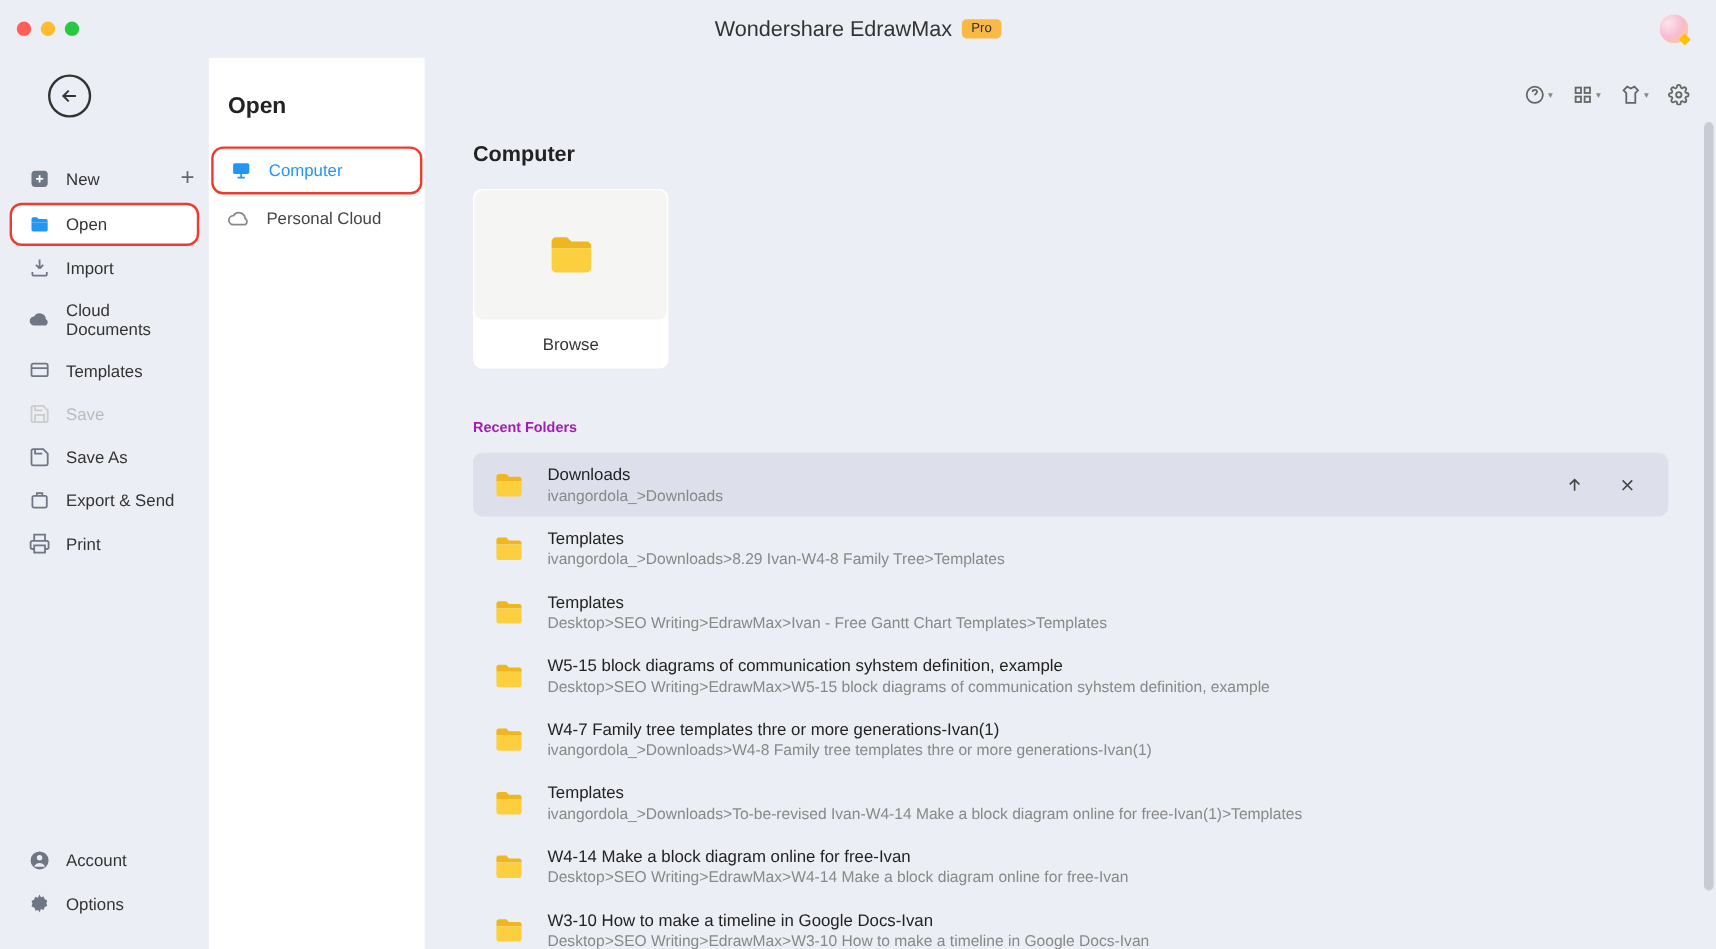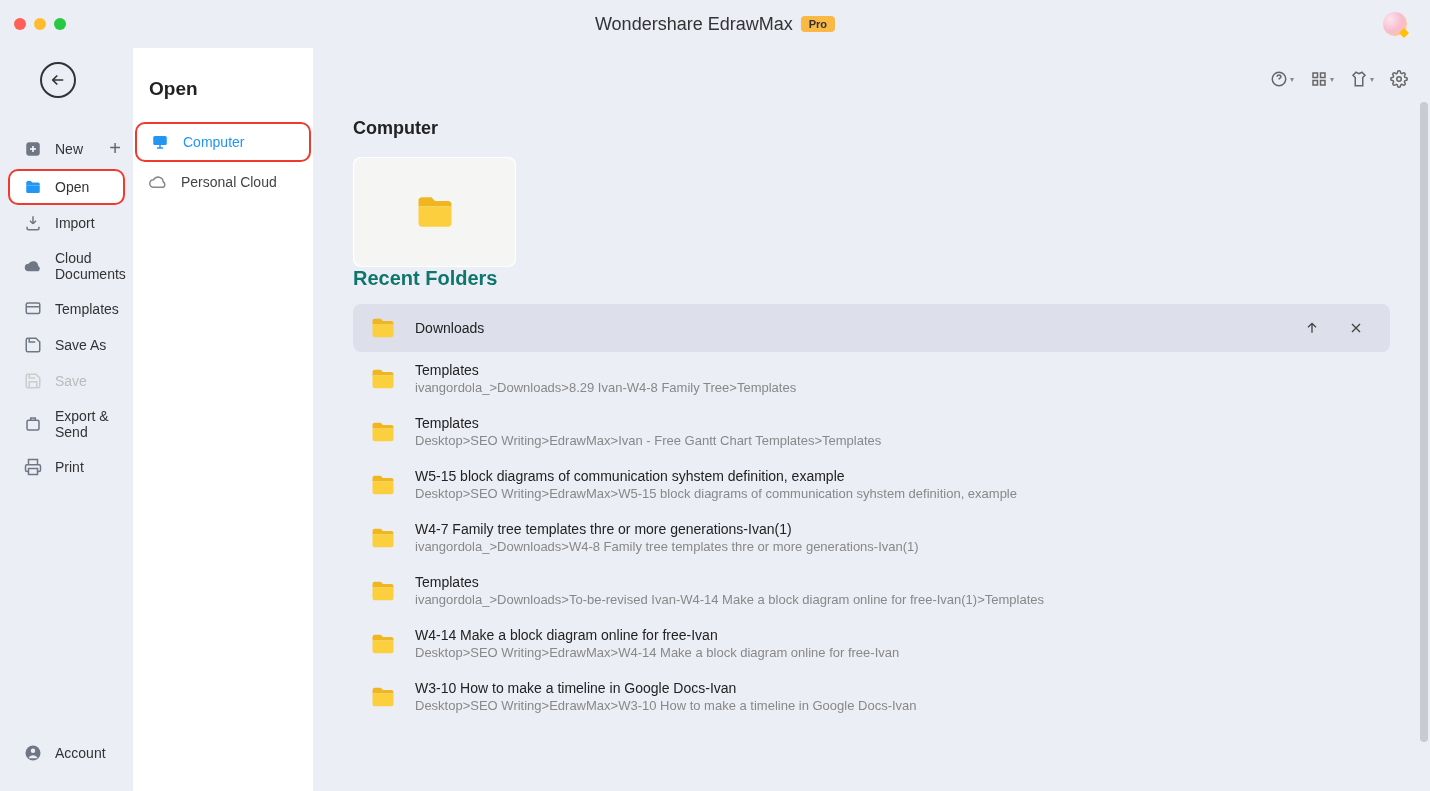--- a/index.html
+++ b/index.html
@@ -6,27 +6,27 @@
 body { background: #eceef5; width: 1430px; height: 791px; overflow: hidden; display: flex; flex-direction: column; border-radius: 8px; }
 
 .titlebar { height: 48px; display: flex; align-items: center; position: relative; }
 .traffic-lights { display: flex; gap: 8px; padding-left: 14px; }
 .tl { width: 12px; height: 12px; border-radius: 50%; }
 .tl.red { background: #ff5f57; }
 .tl.yellow { background: #febc2e; }
 .tl.green { background: #28c840; }
 .app-title-wrap { position: absolute; left: 50%; transform: translateX(-50%); display: flex; align-items: center; gap: 8px; }
 .app-title { font-size: 18px; font-weight: 500; color: #333; }
-.pro-badge { background: #f9b944; color: #333; font-size: 11px; font-weight: 700; padding: 2px 8px; border-radius: 4px; }
+.pro-badge { background: #f9b944; color: #333; font-size: 11px; font-weight: 400; padding: 2px 8px; border-radius: 4px; }
 .avatar { position: absolute; right: 22px; width: 26px; height: 26px; border-radius: 50%; background: radial-gradient(circle at 30% 30%, #fce4ec, #f8bbd0, #ffd180); border: 1px solid #eee; }
 .avatar::after { content:""; position:absolute; bottom:-2px; right:-2px; width:10px; height:10px; background:#ffc107; border-radius:2px; clip-path: polygon(50% 0,100% 50%,50% 100%,0 50%); }
 
 .body-wrap { flex: 1; display: flex; overflow: hidden; }
 
-.nav-sidebar { width: 133px; background: #eceef5; display: flex; flex-direction: column; padding-top: 0; }
+.nav-sidebar { width: 174px; background: #eceef5; display: flex; flex-direction: column; padding-top: 0; }
 .back-btn { width: 36px; height: 36px; border: 2px solid #333; border-radius: 50%; display: flex; align-items: center; justify-content: center; margin: 14px 0 30px 40px; cursor: pointer; }
 .nav-list { display: flex; flex-direction: column; gap: 0; }
 .nav-item { display: flex; align-items: center; padding: 9px 12px 9px 24px; gap: 13px; cursor: pointer; font-size: 14px; color: #333; position: relative; }
 .nav-item.highlighted { border: 2px solid #ef3b2d; border-radius: 10px; margin: 0 8px 0 8px; padding: 7px 10px 7px 14px; background: #fff; }
 .nav-item.disabled { color: #bbb; }
 .nav-icon { width: 18px; height: 18px; display: flex; align-items: center; justify-content: center; flex-shrink: 0; }
 .nav-item .trail-plus { margin-left: auto; color: #666; font-size: 20px; font-weight: 300; }
 .nav-spacer { flex: 1; }
 .nav-bottom { padding-bottom: 20px; }
 
@@ -42,21 +42,21 @@
 .ti { display: flex; align-items: center; gap: 2px; cursor: pointer; }
 .ti .chev { font-size: 8px; color: #888; }
 
 .main-content { padding: 70px 40px 20px 40px; overflow-y: auto; height: 100%; }
 .section-title { font-size: 18px; font-weight: 700; color: #222; margin-bottom: 18px; }
 
 .browse-card { width: 163px; border: 1px solid transparent; border-radius: 8px; overflow: hidden; cursor: pointer; background: #fff; }
 .browse-thumb { height: 108px; background: #f5f5f3; display: flex; align-items: center; justify-content: center; border-radius: 8px; }
 .browse-label { text-align: center; padding: 12px 0; font-size: 14px; color: #333; }
 
-.recent-title { font-size: 20px; font-weight: 600; color: #0f766e; margin-bottom: 14px; }
+.recent-title { font-size: 12px; font-weight: 600; color: #a21caf; margin-top: 42px; margin-bottom: 14px; }
 
 .folder-list { display: flex; flex-direction: column; }
 .folder-row { display: flex; align-items: center; gap: 18px; padding: 10px 16px; border-radius: 8px; cursor: pointer; }
 .folder-row.hovered { background: #dde0eb; }
 .folder-icon { width: 28px; height: 28px; flex-shrink: 0; }
 .folder-text { display: flex; flex-direction: column; gap: 2px; flex:1; min-width:0; }
 .folder-name { font-size: 14px; color: #222; }
 .folder-path { font-size: 13px; color: #888; white-space: nowrap; overflow:hidden; text-overflow: ellipsis; }
 .row-actions { display: flex; gap: 28px; margin-right: 10px; color: #555; }
 .row-actions span { cursor: pointer; }
@@ -128,37 +128,37 @@
       </div>
       <div class="nav-item">
         <span class="nav-icon">
             <svg width="18" height="18" viewBox="0 0 24 24" fill="none" stroke="#6f7785" stroke-width="2">
               <rect x="3" y="4" width="18" height="14" rx="2"></rect>
               <path d="M3 9h18"></path>
             </svg>
           </span>
         <span>Templates</span>
       </div>
+      <div class="nav-item disabled">
+        <span class="nav-icon">
+            <svg width="18" height="18" viewBox="0 0 24 24" fill="none" stroke="#ccc" stroke-width="2">
+              <path d="M19 21H5a2 2 0 01-2-2V5a2 2 0 012-2h11l5 5v11a2 2 0 01-2 2z"></path>
+              <path d="M17 21v-8H7v8M7 3v5h8"></path>
+            </svg>
+          </span>
+        <span>Save</span>
+      </div>
       <div class="nav-item">
         <span class="nav-icon">
             <svg width="18" height="18" viewBox="0 0 24 24" fill="none" stroke="#6f7785" stroke-width="2">
               <path d="M19 21H5a2 2 0 01-2-2V5a2 2 0 012-2h11l5 5v11a2 2 0 01-2 2z"></path>
               <path d="M7 3v5h8"></path>
             </svg>
           </span>
         <span>Save As</span>
-      </div>
-      <div class="nav-item disabled">
-        <span class="nav-icon">
-            <svg width="18" height="18" viewBox="0 0 24 24" fill="none" stroke="#ccc" stroke-width="2">
-              <path d="M19 21H5a2 2 0 01-2-2V5a2 2 0 012-2h11l5 5v11a2 2 0 01-2 2z"></path>
-              <path d="M17 21v-8H7v8M7 3v5h8"></path>
-            </svg>
-          </span>
-        <span>Save</span>
       </div>
       <div class="nav-item">
         <span class="nav-icon">
             <svg width="18" height="18" viewBox="0 0 24 24" fill="none" stroke="#6f7785" stroke-width="2">
               <rect x="4" y="7" width="16" height="13" rx="2"></rect>
               <path d="M9 7V4h6v3"></path>
             </svg>
           </span>
         <span>Export &amp; Send</span>
       </div>
@@ -176,20 +176,29 @@
     <div class="nav-bottom">
       <div class="nav-item">
         <span class="nav-icon">
             <svg width="18" height="18" viewBox="0 0 24 24" fill="#6f7785">
               <circle cx="12" cy="12" r="10"></circle>
               <circle cx="12" cy="9" r="3" fill="#eceef5"></circle>
               <path d="M6 19c1-3 4-4 6-4s5 1 6 4" fill="#eceef5"></path>
             </svg>
           </span>
         <span>Account</span>
+      </div>
+      <div class="nav-item">
+        <span class="nav-icon">
+            <svg width="18" height="18" viewBox="0 0 24 24" fill="#6f7785">
+              <circle cx="12" cy="12" r="3" fill="#eceef5"></circle>
+              <path d="M12 2l1.5 3 3-1 1 3 3 1.5-1 3 1 3-3 1.5-1 3-3-1L12 22l-1.5-3-3 1-1-3L3 15l1-3-1-3 3-1.5 1-3 3 1L12 2z"></path>
+            </svg>
+          </span>
+        <span>Options</span>
       </div>
     </div>
   </div>
 
   <div class="open-panel">
     <div class="open-title">Open</div>
     <div class="open-item highlighted">
       <span class="oi-icon">
           <svg width="18" height="18" viewBox="0 0 24 24" fill="#2196f3">
             <rect x="3" y="4" width="18" height="12" rx="2"></rect>
@@ -243,34 +252,36 @@
     <div class="main-content">
       <div class="section-title">Computer</div>
 
       <div class="browse-card">
         <div class="browse-thumb">
           <svg width="44" height="44" viewBox="0 0 24 24">
               <path d="M3 6a2 2 0 012-2h5l2 2h7a2 2 0 012 2v1H3V6z" fill="#f0b620"></path>
               <path d="M3 9h18v9a2 2 0 01-2 2H5a2 2 0 01-2-2V9z" fill="#fccf3e"></path>
             </svg>
         </div>
+        <div class="browse-label">Browse</div>
       </div>
 
       <div class="recent-title">Recent Folders</div>
 
       <div class="folder-list" id="folder-list">
           <div class="folder-row hovered">
             <div class="folder-icon">
               <svg width="28" height="28" viewBox="0 0 24 24">
                 <path d="M3 6a2 2 0 012-2h5l2 2h7a2 2 0 012 2v1H3V6z" fill="#f0b620"></path>
                 <path d="M3 9h18v9a2 2 0 01-2 2H5a2 2 0 01-2-2V9z" fill="#fccf3e"></path>
               </svg>
             </div>
             <div class="folder-text">
               <div class="folder-name">Downloads</div>
+              <div class="folder-path">ivangordola_&gt;Downloads</div>
             </div>
             <div class="row-actions">
               <span>
                 <svg width="16" height="16" viewBox="0 0 24 24" fill="none" stroke="#444" stroke-width="2">
                   <path d="M12 19V5M6 11l6-6 6 6"></path>
                 </svg>
               </span>
               <span>
                 <svg width="16" height="16" viewBox="0 0 24 24" fill="none" stroke="#444" stroke-width="2">
                   <path d="M18 6L6 18M6 6l12 12"></path>

